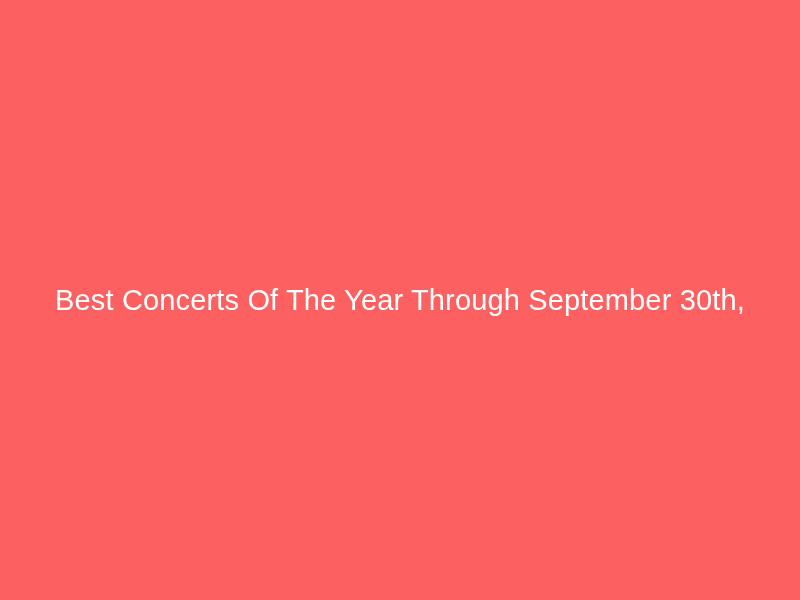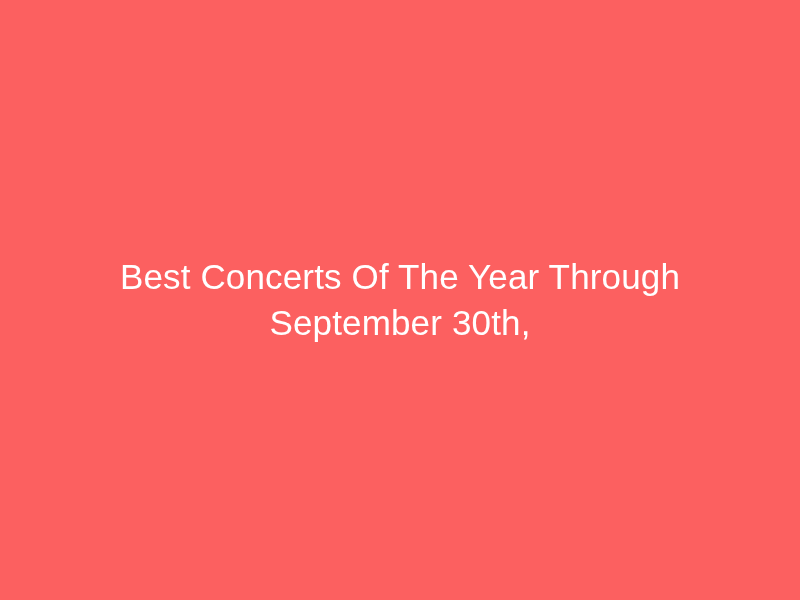--- a/index.html
+++ b/index.html
@@ -29,21 +29,21 @@
 
   .title-block {
     width: 704px;
     text-align: center;
   }
 
   .title-text {
     margin: 0;
     padding: 0;
     font-family: "Liberation Sans", sans-serif;
-    font-size: 35px;
+    font-size: 29px;
     font-weight: 400;
     line-height: 46px;
     letter-spacing: 0.15px;
     color: #ffffff;
     text-align: center;
     word-wrap: break-word;
     -webkit-font-smoothing: antialiased;
   }
 </style>
 </head>

